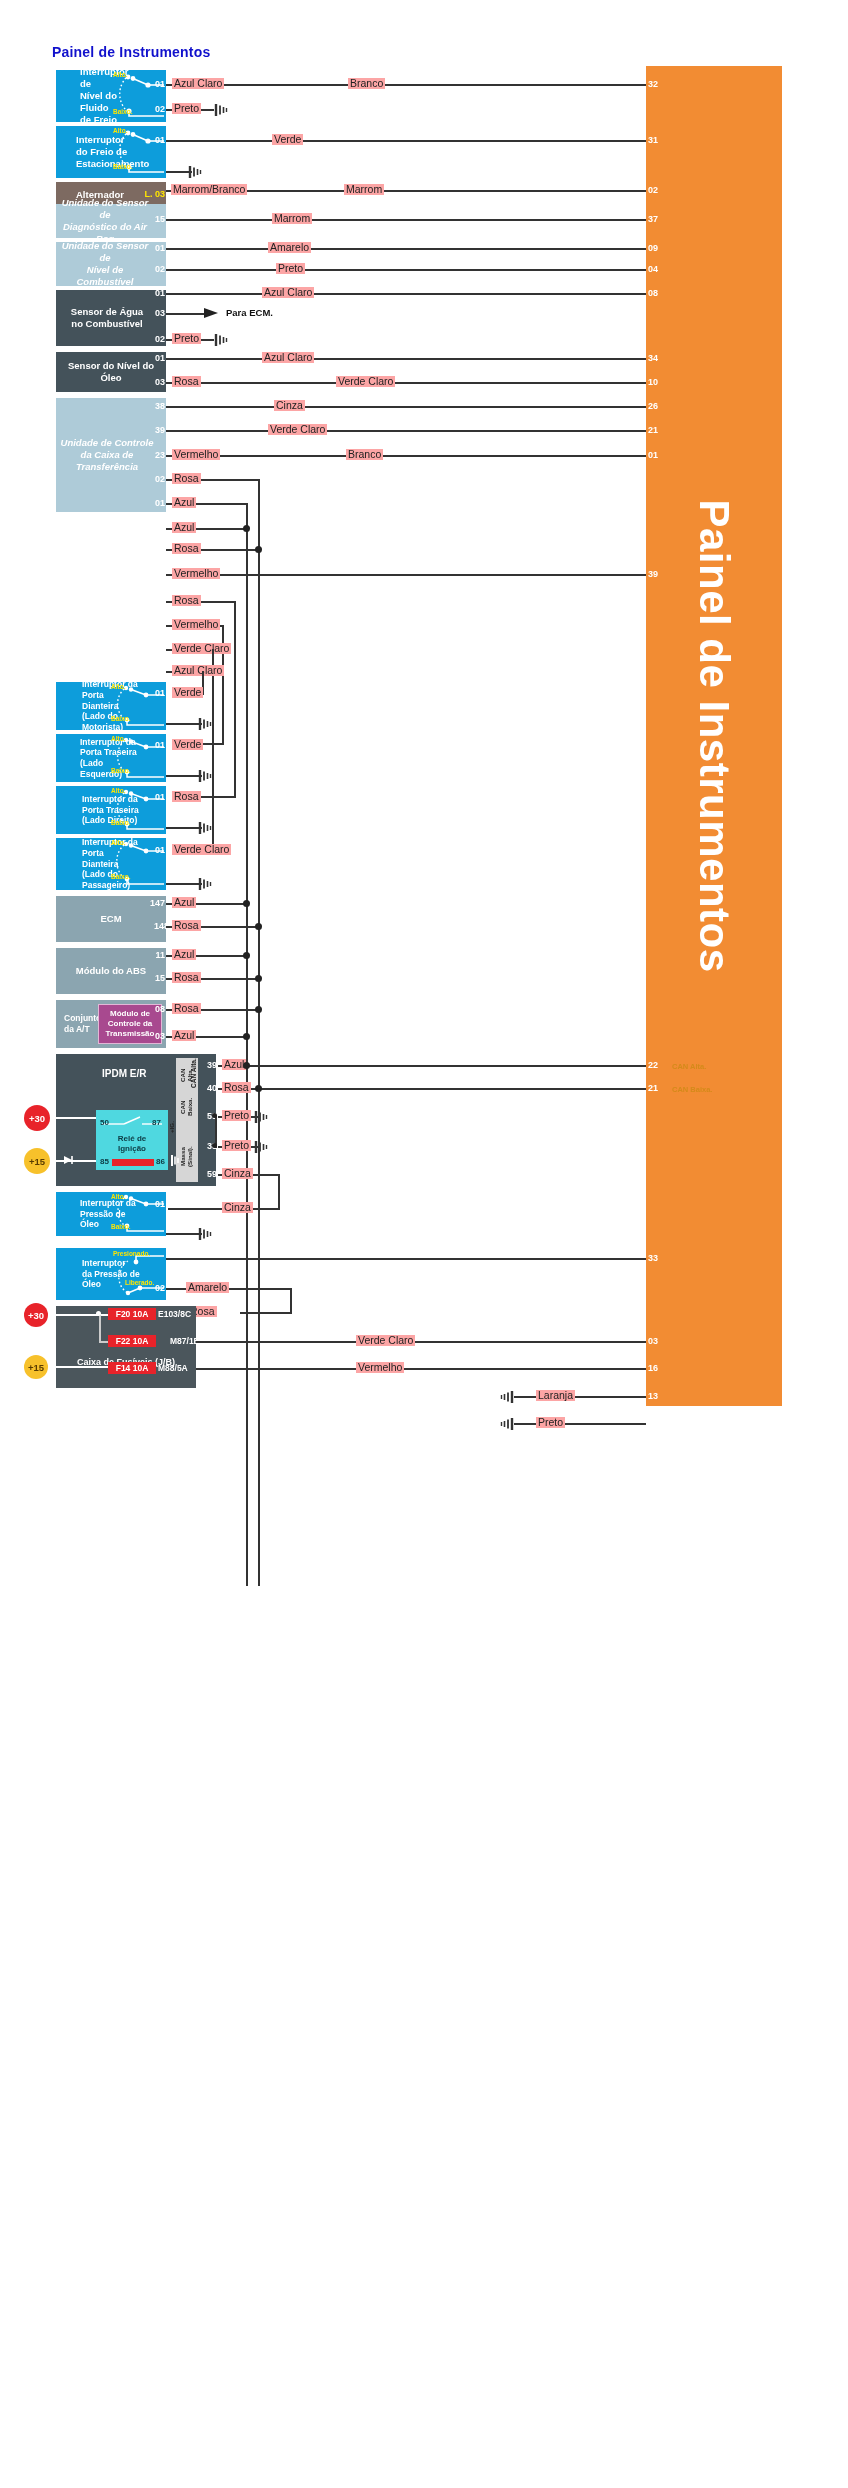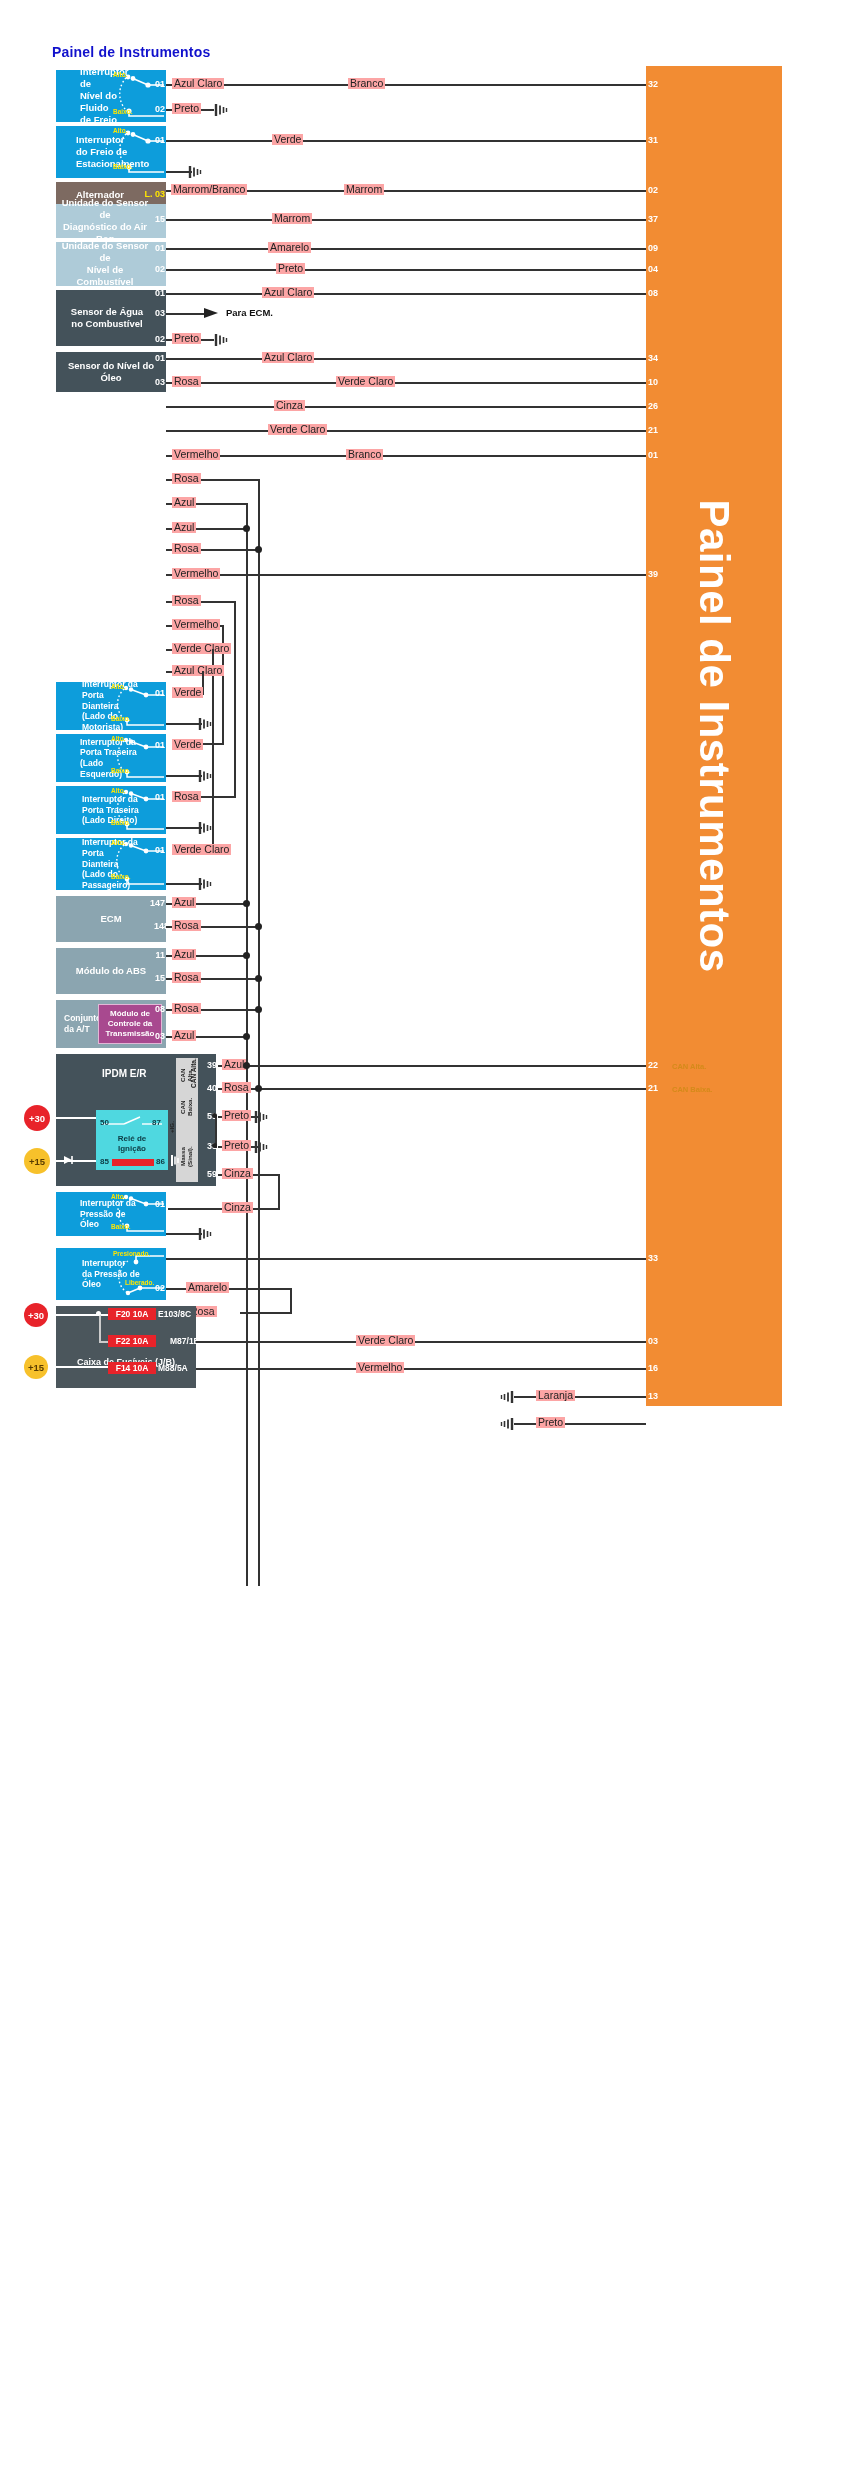--- a/index.html
+++ b/index.html
@@ -38,21 +38,21 @@
 
   
   .block {
     display:flex; align-items:center; justify-content:center;
     text-align:center; color:#ffffff; font-weight:bold;
     font-size:9.5px; line-height:1.25;
     padding:2px 4px;
   }
   .block.blue     { background:#0d9ddb; }
   .block.brown    { background:#7d6a61; }
-  .block.ltblue   { background:#aecbd8; }
+  .block.ltblue   { background:#aecbd8;font-style:italic; }
   .block.darkgrey { background:#44525a; }
   .block.greyblue { background:#8ba5b0; }
   .block.ipdm     { background:#44525a; }
   .block.fusebox  { background:#4b565c; }
   .block.tcm      { background:#a8498f; border:1.5px solid #e2b7d6; }
 
   .blk-label { pointer-events:none; }
   .blk-label.left { text-align:left; }
 
   
@@ -262,20 +262,24 @@
   <div class="wire wireh" style="left:166px; top:358px; width:480px;"></div>
   <div class="wlbl" style="left:262px; top:352px;">Azul Claro</div>
   <div class="pin orange" style="left:648px; top:353px; width:20px; text-align:left;">34</div>
 
   <div class="pin" style="left:148px; top:377px; width:18px;">03</div>
   <div class="wire wireh" style="left:166px; top:382px; width:480px;"></div>
   <div class="wlbl" style="left:172px; top:376px;">Rosa</div>
   <div class="wlbl" style="left:336px; top:376px;">Verde Claro</div>
   <div class="pin orange" style="left:648px; top:377px; width:20px; text-align:left;">10</div>
 
+  <div class="abs block ltblue" style="left:56px; top:398px; width:110px; height:114px;">
+    <span class="blk-label" style="white-space:pre-line; margin-right:8px;">Unidade de Controle
+da Caixa de Transferência</span>
+  </div>
   <div class="pin" style="left:146px; top:401px; width:20px;">38</div>
   <div class="wire wireh" style="left:166px; top:406px; width:480px;"></div>
   <div class="wlbl" style="left:274px; top:400px;">Cinza</div>
   <div class="pin orange" style="left:648px; top:401px; width:20px; text-align:left;">26</div>
 
   <div class="pin" style="left:146px; top:425px; width:20px;">39</div>
   <div class="wire wireh" style="left:166px; top:430px; width:480px;"></div>
   <div class="wlbl" style="left:268px; top:424px;">Verde Claro</div>
   <div class="pin orange" style="left:648px; top:425px; width:20px; text-align:left;">21</div>
 

